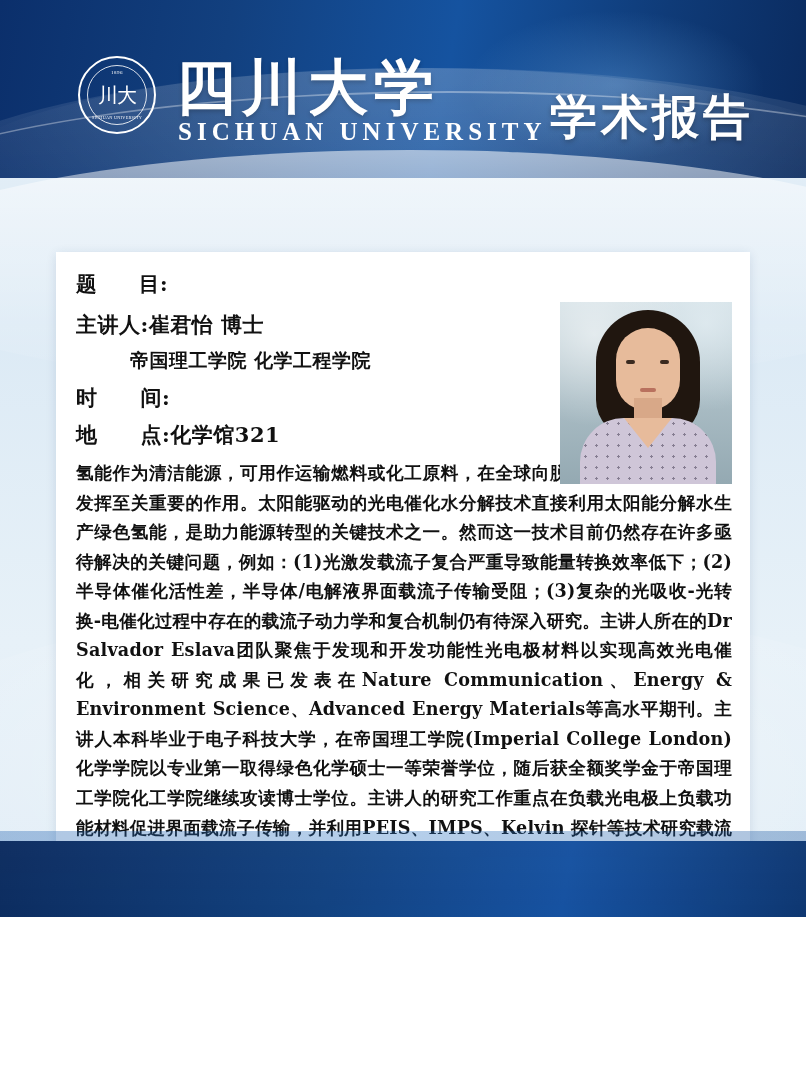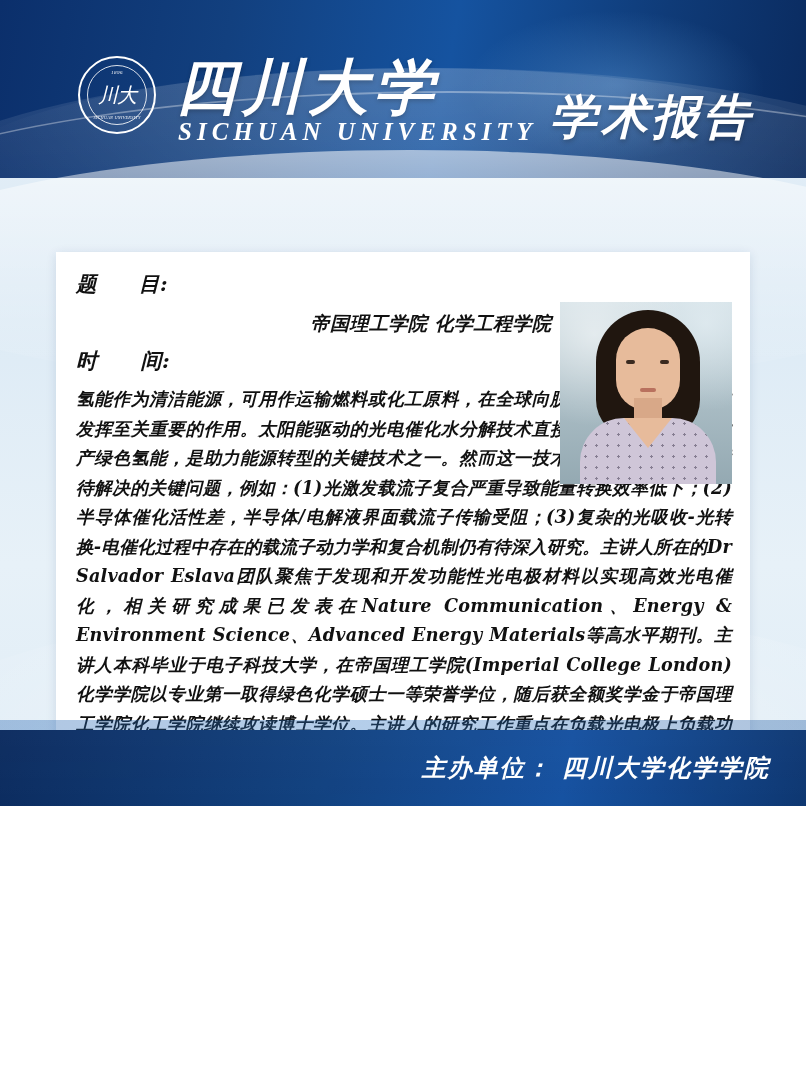--- a/index.html
+++ b/index.html
@@ -9,24 +9,23 @@
   body {
     width: 806px;
     height: 1071px;
     font-family: "Liberation Serif", "DejaVu Serif", serif;
     background: #ffffff;
     overflow: hidden;
   }
   .poster {
     position: relative;
     width: 806px;
-    height: 806px;
+    height: 917px;
     overflow: hidden;
     background: linear-gradient(180deg, #e8f1f8 0%, #dceaf5 35%, #e7f1f8 70%, #dfecf6 100%);
-    font-style: italic;
   }
   
   .header {
     position: absolute;
     top: 0; left: 0;
     width: 806px;
     height: 178px;
     background: linear-gradient(100deg, #0b2f6b 0%, #12407f 28%, #1553a0 55%, #0f3b78 80%, #0a2a5e 100%);
     overflow: hidden;
   }
@@ -198,21 +197,20 @@
     flex: 1 1 auto;
   }
   .field.title { margin-bottom: 13px; font-size: 20.5px;}
   .speaker-aff {
     font-size: 19px;
     font-weight: bold;
     color: #111;
     margin: 0 0 10px 54px;
     letter-spacing: 0.5px;
     font-family: "DejaVu Serif", "Liberation Serif", serif;
-    text-align: center;
   }
   .portrait {
     position: absolute;
     right: 18px;
     top: 50px;
     width: 172px;
     height: 182px;
     overflow: hidden;
     background: linear-gradient(160deg, #b9c9cf 0%, #9fb3bb 40%, #8fa6ae 100%);
   }
@@ -384,31 +382,38 @@
         <div class="neck"></div>
         <div class="body"></div>
         <div class="dots"></div>
         <div class="collar"></div>
       </div>
 
       <div class="field title">
         <span class="field-label">题　　目:</span>
       </div>
 
+      <div class="field">
+        <span class="field-label">主讲人:</span>
+        <span class="field-value">崔君怡 博士</span>
+      </div>
 
       <div class="speaker-aff">帝国理工学院 化学工程学院</div>
 
       <div class="field">
         <span class="field-label">时　　间:</span>
       </div>
 
+      <div class="field">
+        <span class="field-label">地　　点:</span>
+        <span class="field-value">化学馆321</span>
+      </div>
 
       <div class="abstract">氢能作为清洁能源，可用作运输燃料或化工原料，在全球向脱碳能源系统的转型中发挥至关重要的作用。太阳能驱动的光电催化水分解技术直接利用太阳能分解水生产绿色氢能，是助力能源转型的关键技术之一。然而这一技术目前仍然存在许多亟待解决的关键问题，例如：(1)光激发载流子复合严重导致能量转换效率低下；(2)半导体催化活性差，半导体/电解液界面载流子传输受阻；(3)复杂的光吸收-光转换-电催化过程中存在的载流子动力学和复合机制仍有待深入研究。主讲人所在的Dr Salvador Eslava团队聚焦于发现和开发功能性光电极材料以实现高效光电催化，相关研究成果已发表在Nature Communication、Energy &amp; Environment Science、Advanced Energy Materials等高水平期刊。主讲人本科毕业于电子科技大学，在帝国理工学院(Imperial College London)化学学院以专业第一取得绿色化学硕士一等荣誉学位，随后获全额奖学金于帝国理工学院化工学院继续攻读博士学位。主讲人的研究工作重点在负载光电极上负载功能材料促进界面载流子传输，并利用PEIS、IMPS、Kelvin 探针等技术研究载流子动力学。</div>
     </div>
   </div>
 
   <div class="footer-line"></div>
   <div class="footer">
     <div class="footer-arc"></div>
-    <div class="footer-text">主办单位： 四川大学化学学院</div>
   </div>
 
 </div>
 
 </body></html>

